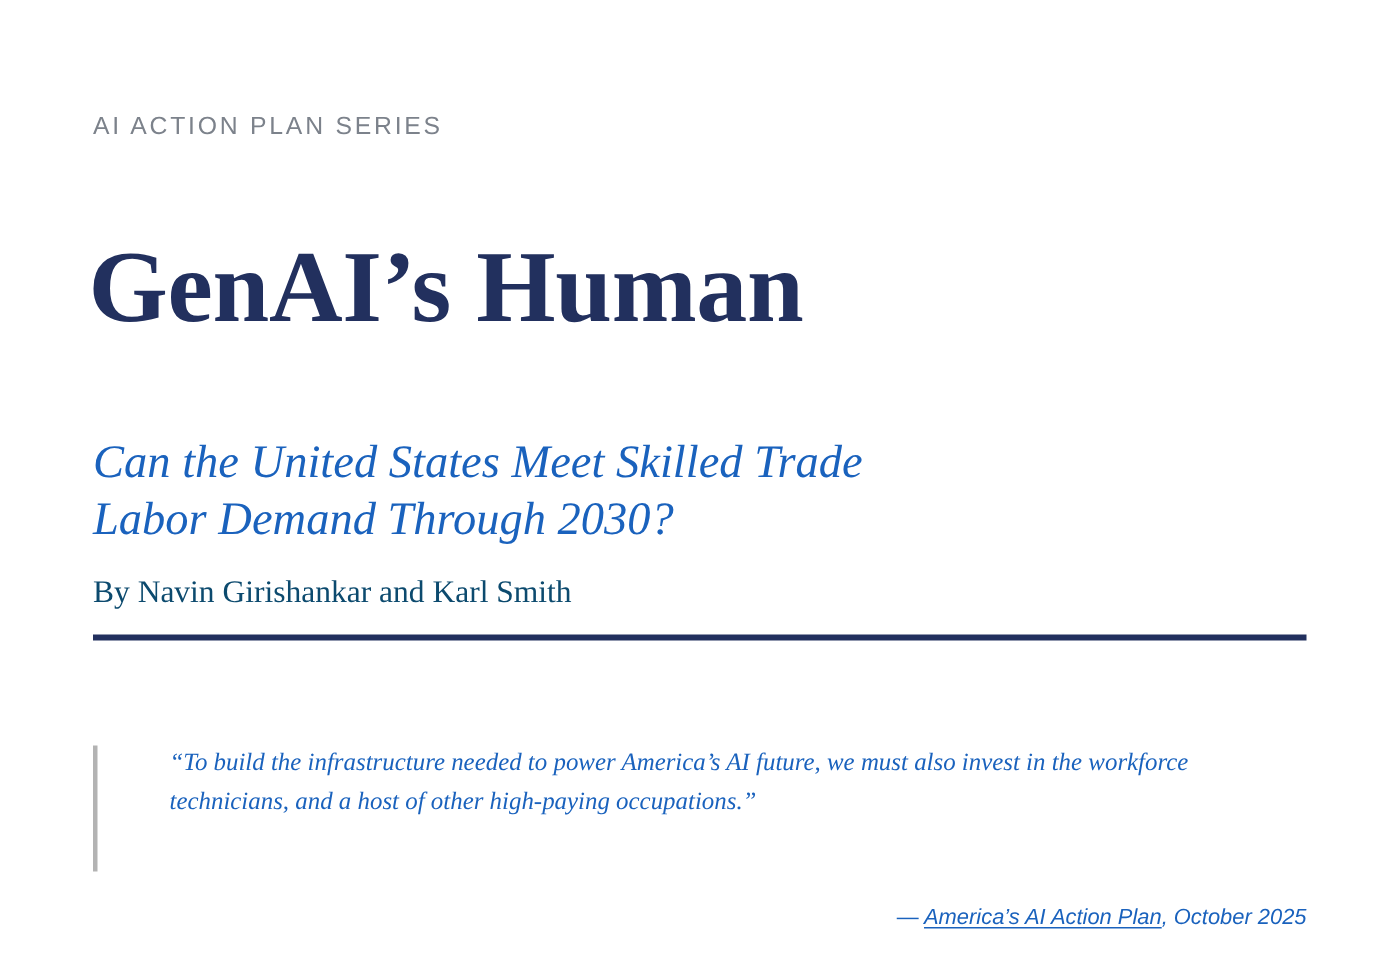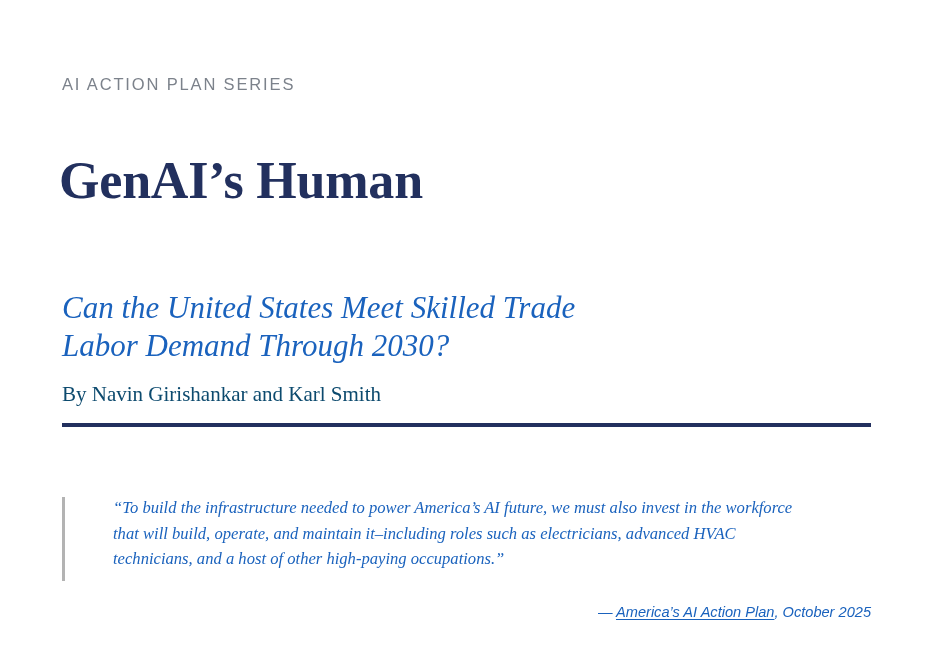--- a/index.html
+++ b/index.html
@@ -45,21 +45,21 @@
   }
 
   
   .title {
     position: absolute;
     left: -3px;
     top: 113px;
     width: 820px;
     font-family: "Liberation Serif", "DejaVu Serif", serif;
     font-weight: 700;
-    font-size: 52px;
+    font-size: 68px;
     line-height: 65px;
     letter-spacing: -0.2px;
     color: #22305e;
   }
   .title .ln { display: block; }
 
   
   .subtitle {
     position: absolute;
     left: 0;
@@ -166,21 +166,20 @@
     </h2>
 
     <div class="byline">By Navin Girishankar and Karl Smith</div>
 
     <div class="divider"></div>
 
     <div class="quote-block">
       <div class="quote-bar"></div>
       <blockquote class="quote-text">
         <span class="ln">“To build the infrastructure needed to power America’s AI future, we must also invest in the workforce</span>
-        <span class="ln">that will build, operate, and maintain it–including roles such as electricians, advanced HVAC</span>
         <span class="ln">technicians, and a host of other high-paying occupations.”</span>
       </blockquote>
     </div>
 
     <div class="attribution"><span class="dash">—</span> <span class="src-link">America’s AI Action Plan</span><span class="src-date">, October 2025</span></div>
 
   </div>
 </div>
 
 </body></html>

